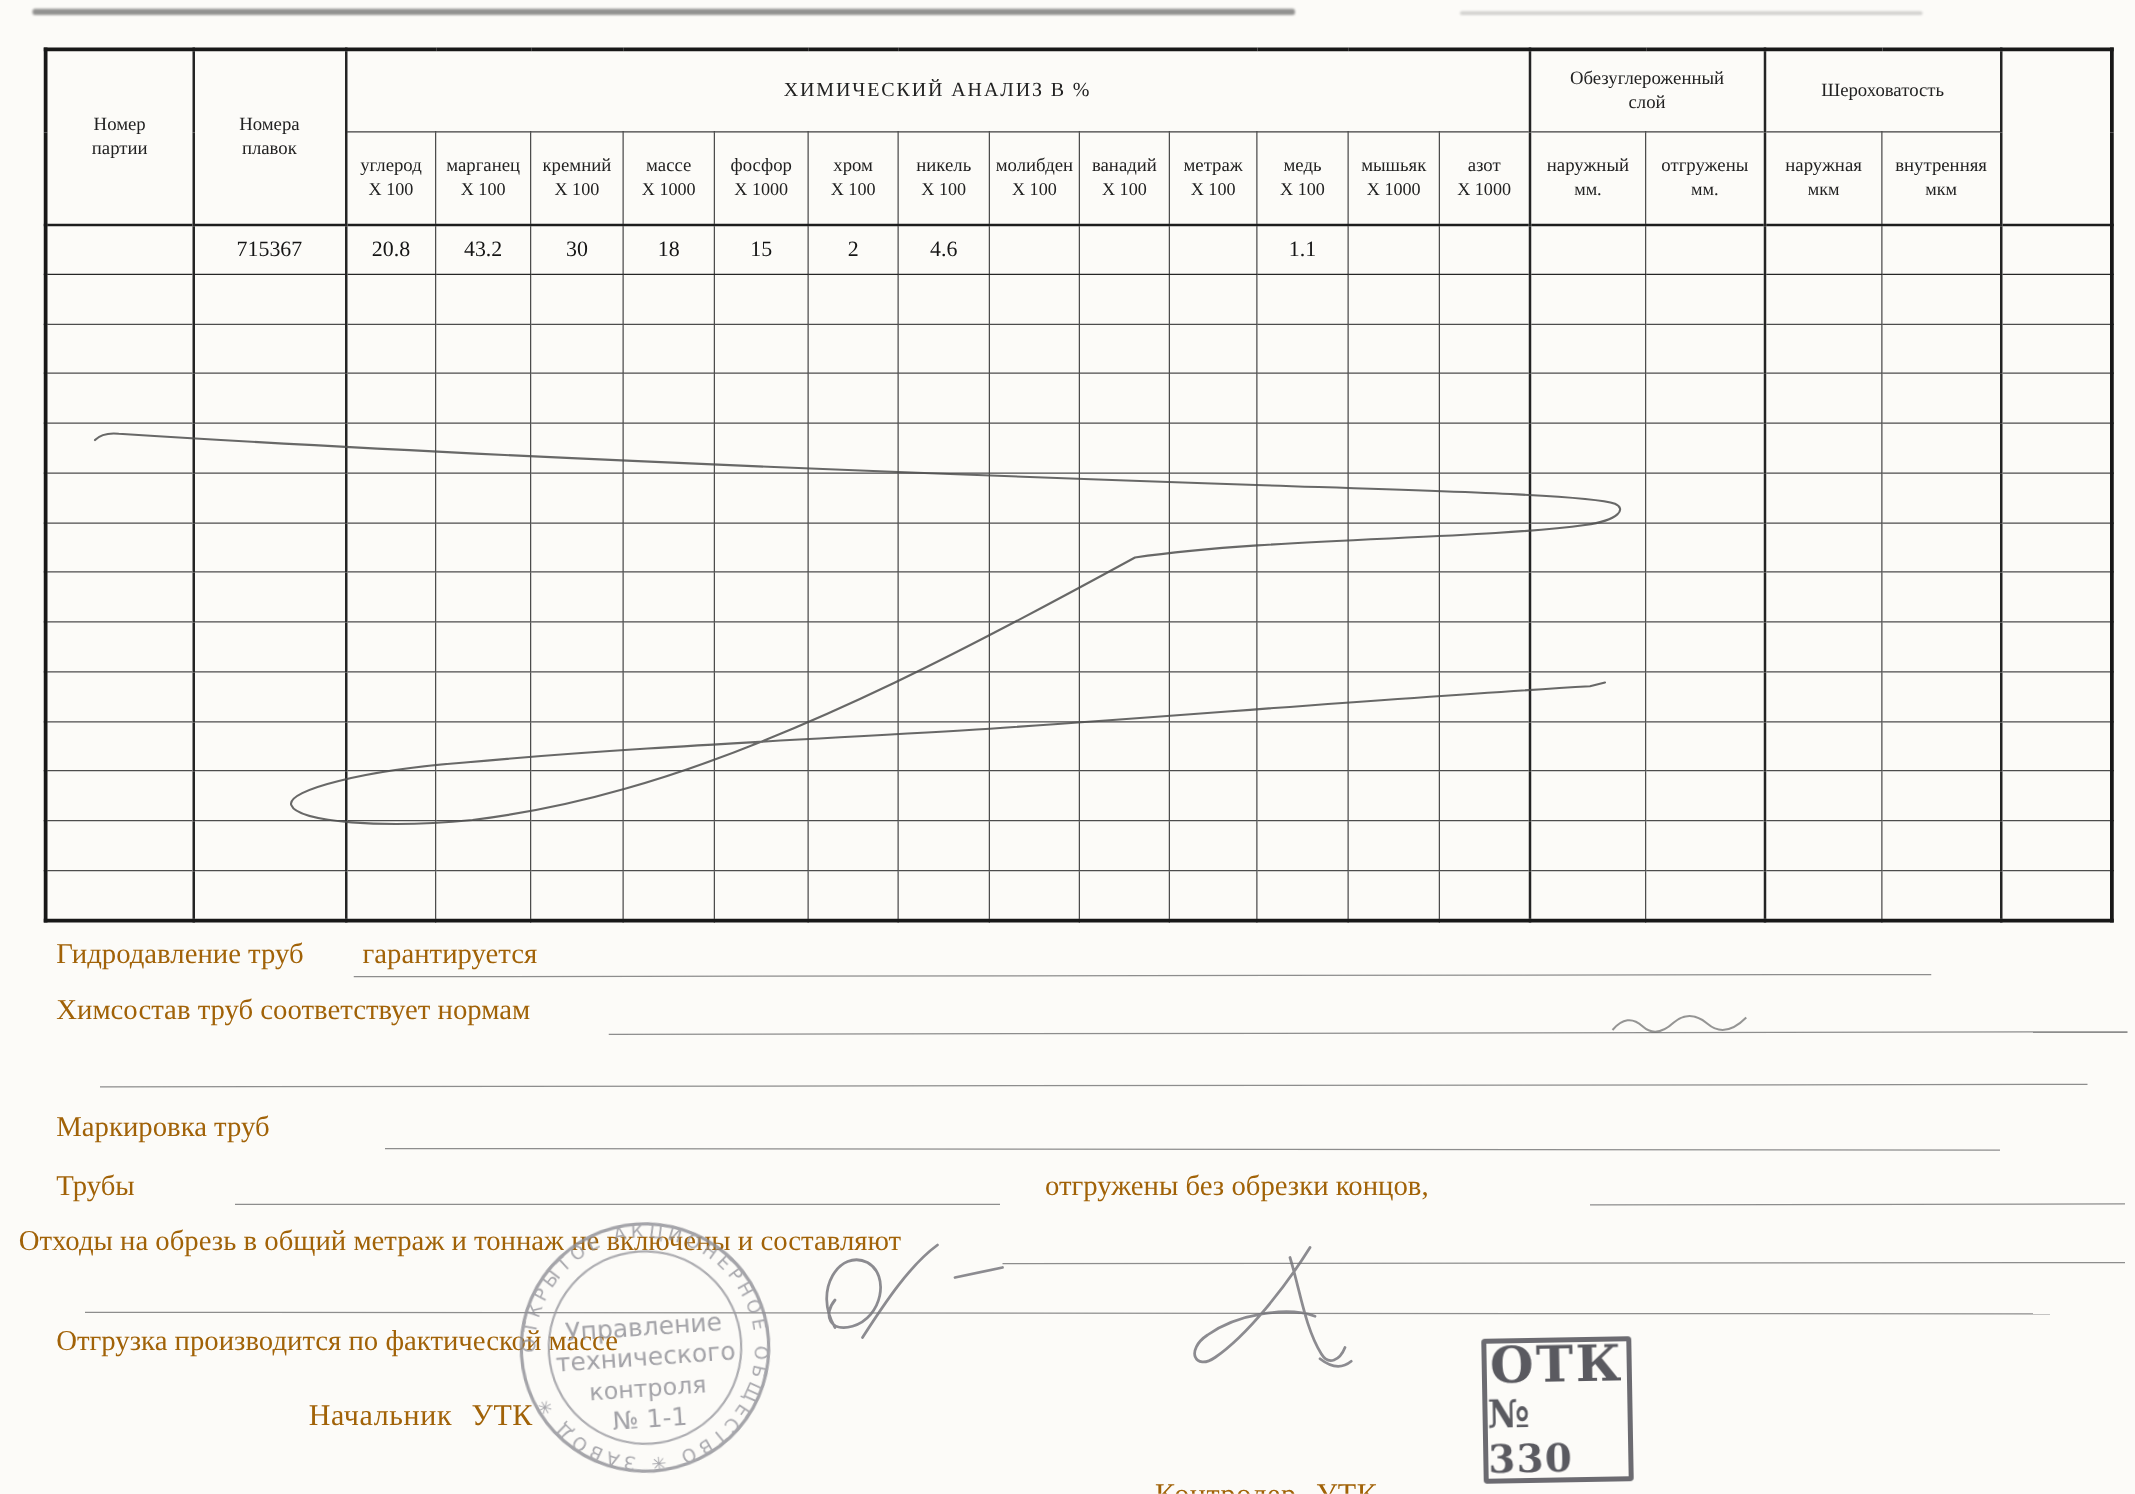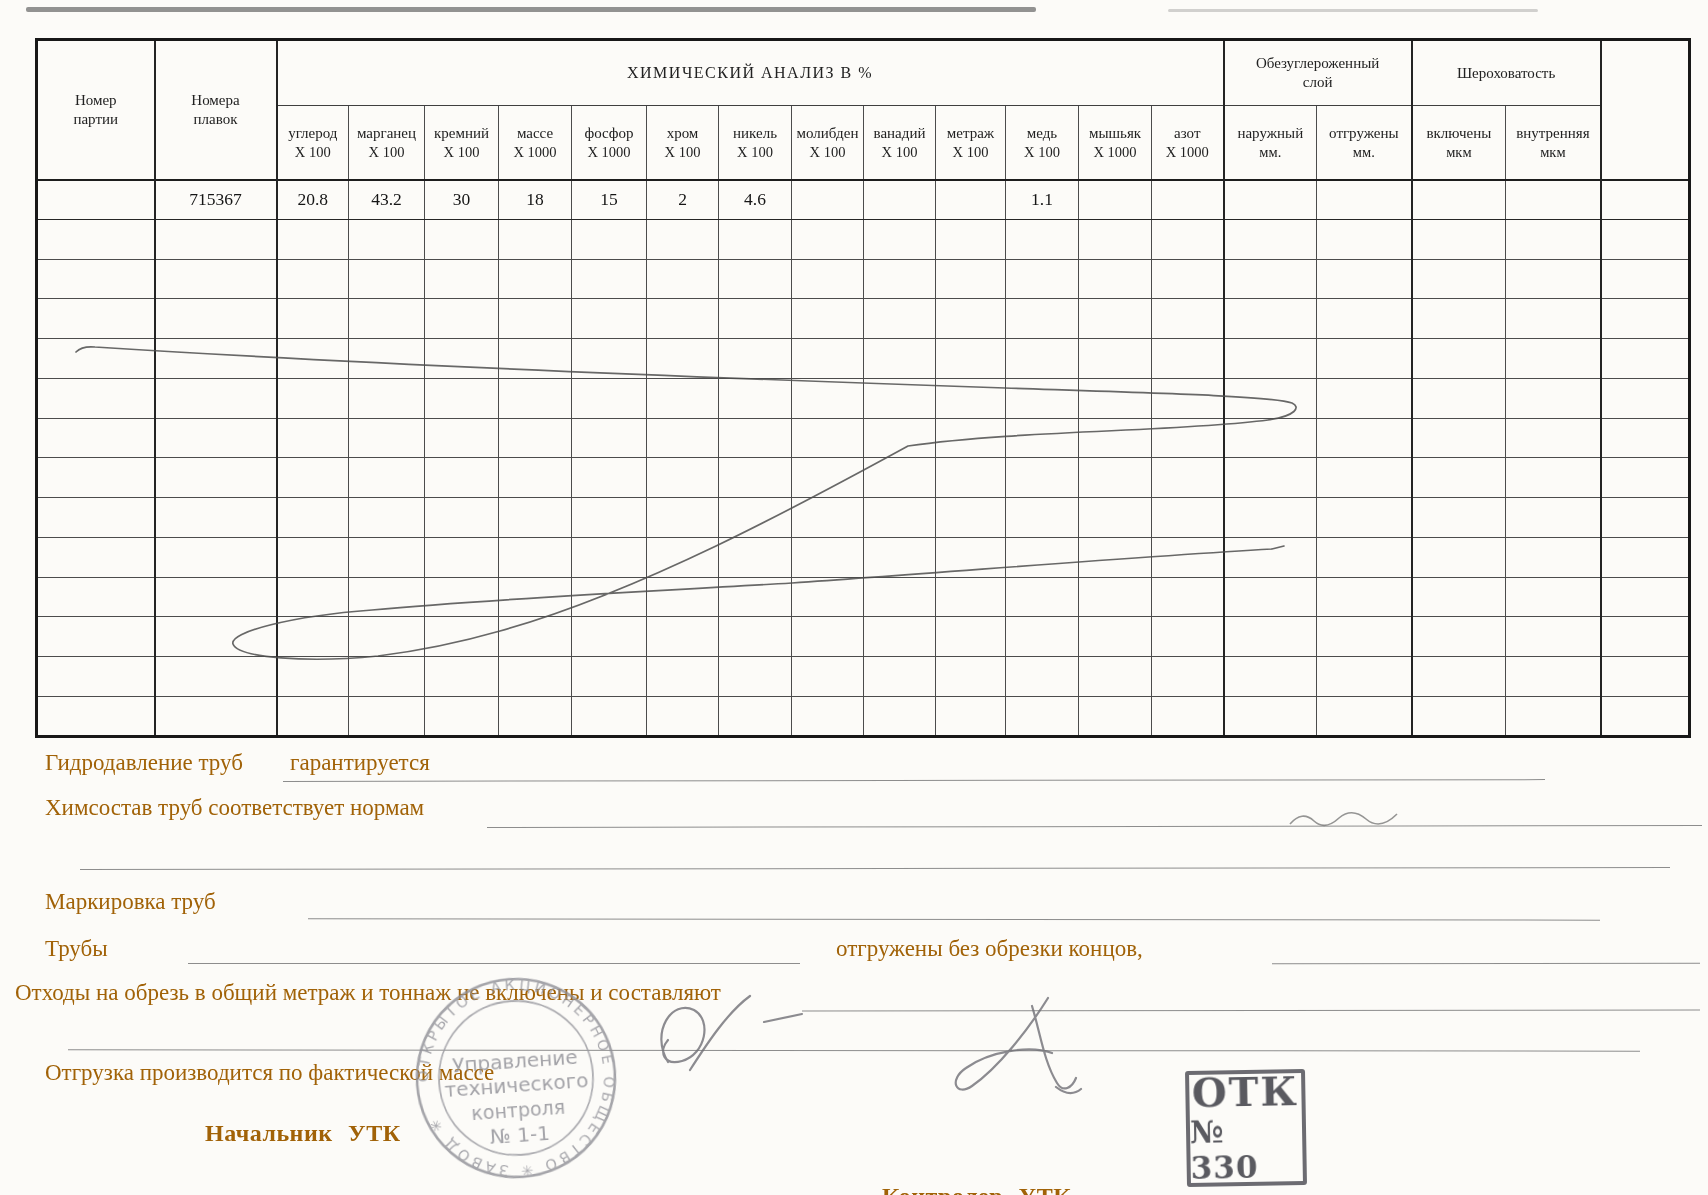--- a/index.html
+++ b/index.html
@@ -23,21 +23,21 @@
   tr.grp-row th{border-bottom:1.5px solid #3f3f3f;}
   tr.sub-row{height:74px;}
   .grp-title{font-size:16px;letter-spacing:1.5px;}
   .bR2{border-right:2px solid #242424 !important;}
   tbody tr{height:39.78px;}
   tbody td{font-size:17.5px;text-align:center;vertical-align:middle;color:#151515;}
   tbody tr.first td{border-bottom:1.8px solid #262626;margin-top:16px;}
   .mult{font-size:14.5px;}
   
   .ftext{position:absolute;font-size:23px;white-space:nowrap;color:#a16207;}
-  .fbold{font-weight:bold;font-size:24px;word-spacing:9px;letter-spacing:.5px;}
+  .fbold{font-weight:normal;font-size:24px;word-spacing:9px;letter-spacing:.5px;margin-left:42px;}
   .uline{position:absolute;height:0;border-bottom:1.6px solid #8d8d8d;}
   
   .round-stamp{position:absolute;left:408px;top:970px;width:216px;height:216px;
     opacity:.8;transform:rotate(-4deg);filter:blur(.35px);}
   .otk-stamp{position:absolute;left:1186px;top:1070px;width:112px;height:108px;
     border:4px solid #53535a;border-radius:3px;opacity:.85;transform:rotate(-1deg);
     filter:blur(.3px);display:flex;flex-direction:column;align-items:center;justify-content:center;
     font-family:"DejaVu Serif","Liberation Serif",serif;color:#3e3e46;}
   .otk-title{font-size:40px;font-weight:bold;letter-spacing:2px;line-height:1.05;}
   .otk-num{font-size:31px;font-weight:bold;letter-spacing:1px;}
@@ -137,21 +137,21 @@
           </th>
       <th>
             <div>наружный</div>
             <div class="mult">мм.</div>
           </th>
       <th class="bR2">
             <div>отгружены</div>
             <div class="mult">мм.</div>
           </th>
       <th>
-            <div>включены</div>
+            <div>наружная</div>
             <div class="mult">мкм</div>
           </th>
       <th class="bR2">
             <div>внутренняя</div>
             <div class="mult">мкм</div>
           </th>
     </tr>
   </thead>
   <tbody>
         <tr class="first">

